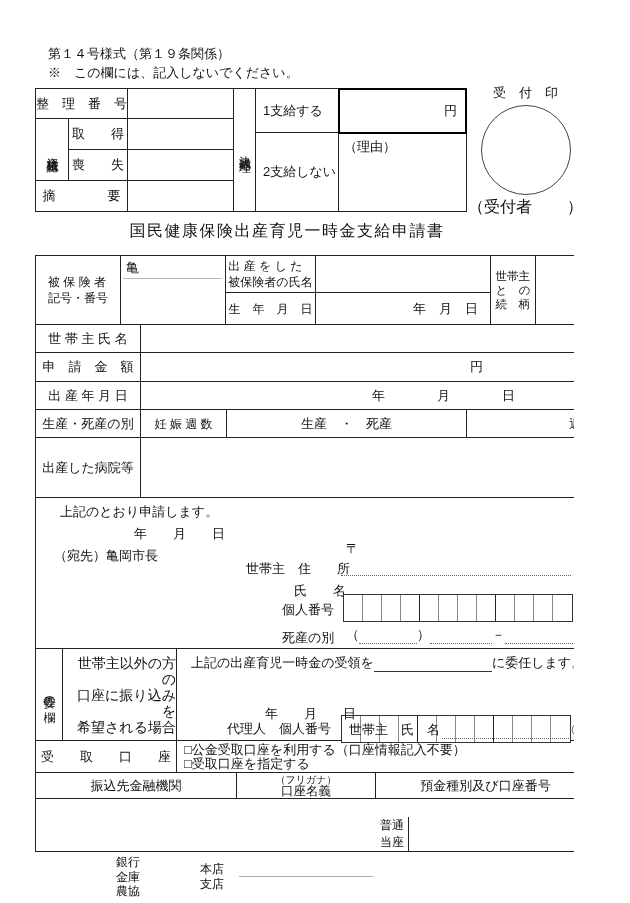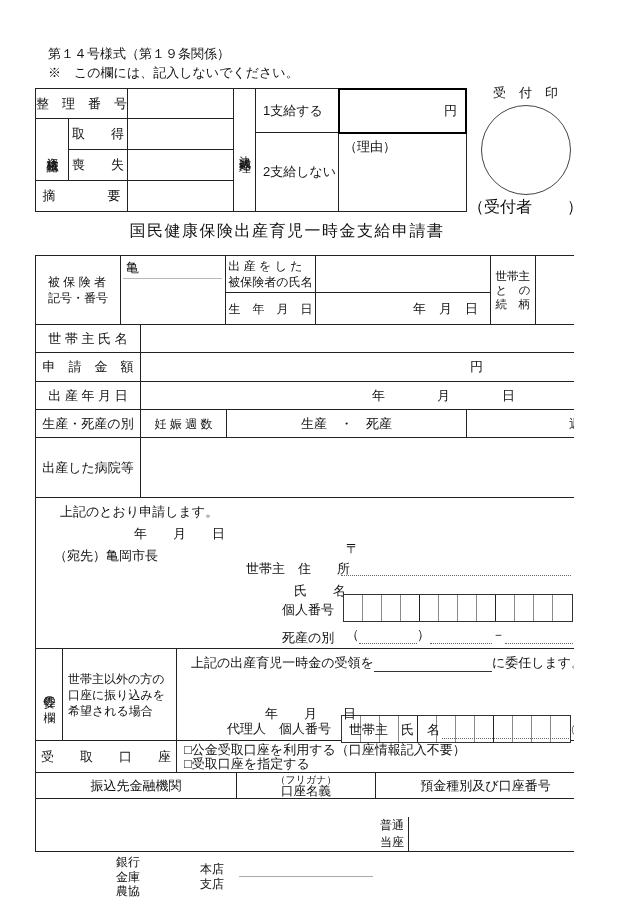--- a/index.html
+++ b/index.html
@@ -88,21 +88,21 @@
   .dotline{border-bottom:1px dotted #666;height:1px;}
   .pnboxes{display:flex;border:1px solid #333;box-sizing:border-box;background:#fff;}
   .pn{width:19px;height:26px;border-right:1px solid #8a8a8a;box-sizing:border-box;}
   .pn:nth-child(4n){border-right:1px solid #222;}
   .pn:last-child{border-right:none;}
   .phoneline{display:flex;align-items:flex-end;}
   .phoneline .dot{border-bottom:1px dotted #666;height:16px;}
   
   .r8{height:92px;}
   .delg-col{display:flex;align-items:center;justify-content:center;font-size:12px;letter-spacing:1px;}
-  .cond{display:flex;align-items:center;padding-left:5px;font-size:12px;line-height:16px;}
+  .cond{display:flex;align-items:center;padding-left:5px;font-size:14px;line-height:16px;text-align:right;}
   .r8content{flex:1;position:relative;}
   .consent{position:absolute;left:14px;top:5px;display:flex;align-items:flex-end;}
   .consent .uline{width:118px;border-bottom:1px solid #333;height:14px;}
   .agentline{position:absolute;left:50px;top:23px;display:flex;align-items:center;margin-top:43px;}
   .delgdate{position:absolute;left:88px;top:56px;}
   .sigline{position:absolute;left:172px;right:10px;top:72px;display:flex;align-items:flex-end;}
   .sigline .dots{flex:1;border-bottom:1px dotted #666;height:15px;margin-left:2px;}
   .sigline .seal{font-size:14px;margin-left:2px;}
   
   .r9{height:32px;}

